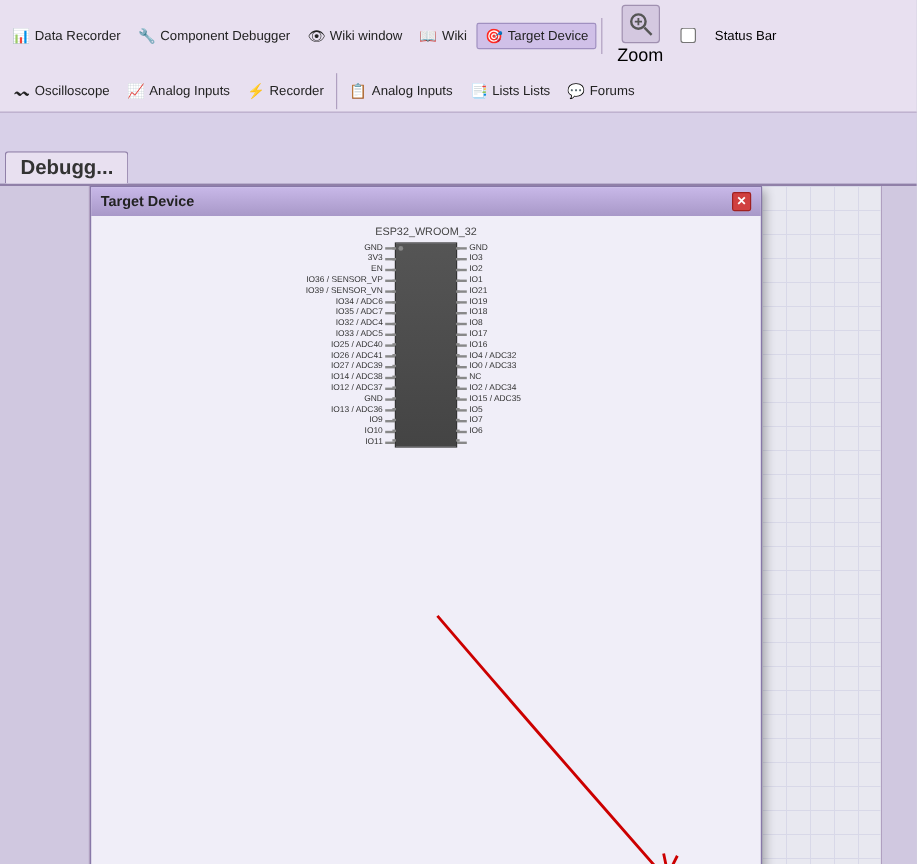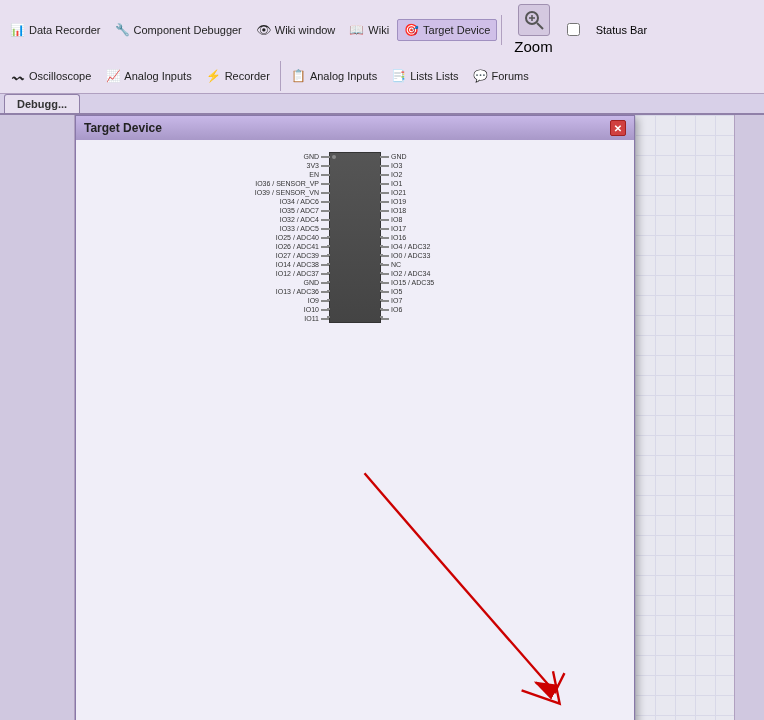--- a/index.html
+++ b/index.html
@@ -116,27 +116,28 @@
       background: #d8d0e8;
       border-bottom: 2px solid #9080a8;
       display: flex;
       align-items: flex-end;
       padding: 0 4px;
       gap: 2px;
     }
 
     .tab {
       padding: 3px 12px;
-      font-size: 11px;
+      font-size: 17px;
       cursor: pointer;
       background: #c8c0d8;
       border: 1px solid #9080a8;
       border-bottom: none;
       border-radius: 3px 3px 0 0;
       color: #333;
+      margin-top: 32px;
     }
     .tab.active {
       background: #e8e0f0;
       font-weight: bold;
     }
 
     
     .main-area {
       display: flex;
       flex: 1;
@@ -391,20 +392,21 @@
   <div class="canvas-area">
 
     <div class="dialog">
       <div class="dialog-titlebar">
         <span class="dialog-title">Target Device</span>
         <div class="dialog-close">✕</div>
       </div>
 
       <div class="dialog-content">
 
+        <div style="text-align:center; font-size:9px; color:#444; margin-bottom:4px;">ESP32_WROOM_32</div>
 
         <div style="display:flex; justify-content:center; margin-top:4px;">
 
           <div class="chip-left-pins">
             <div class="pin-row">
                 <span class="pin-label pin-left-label">GND</span>
                 <div class="pin-stub"></div>
               </div>
             <div class="pin-row">
                 <span class="pin-label pin-left-label">3V3</span>

